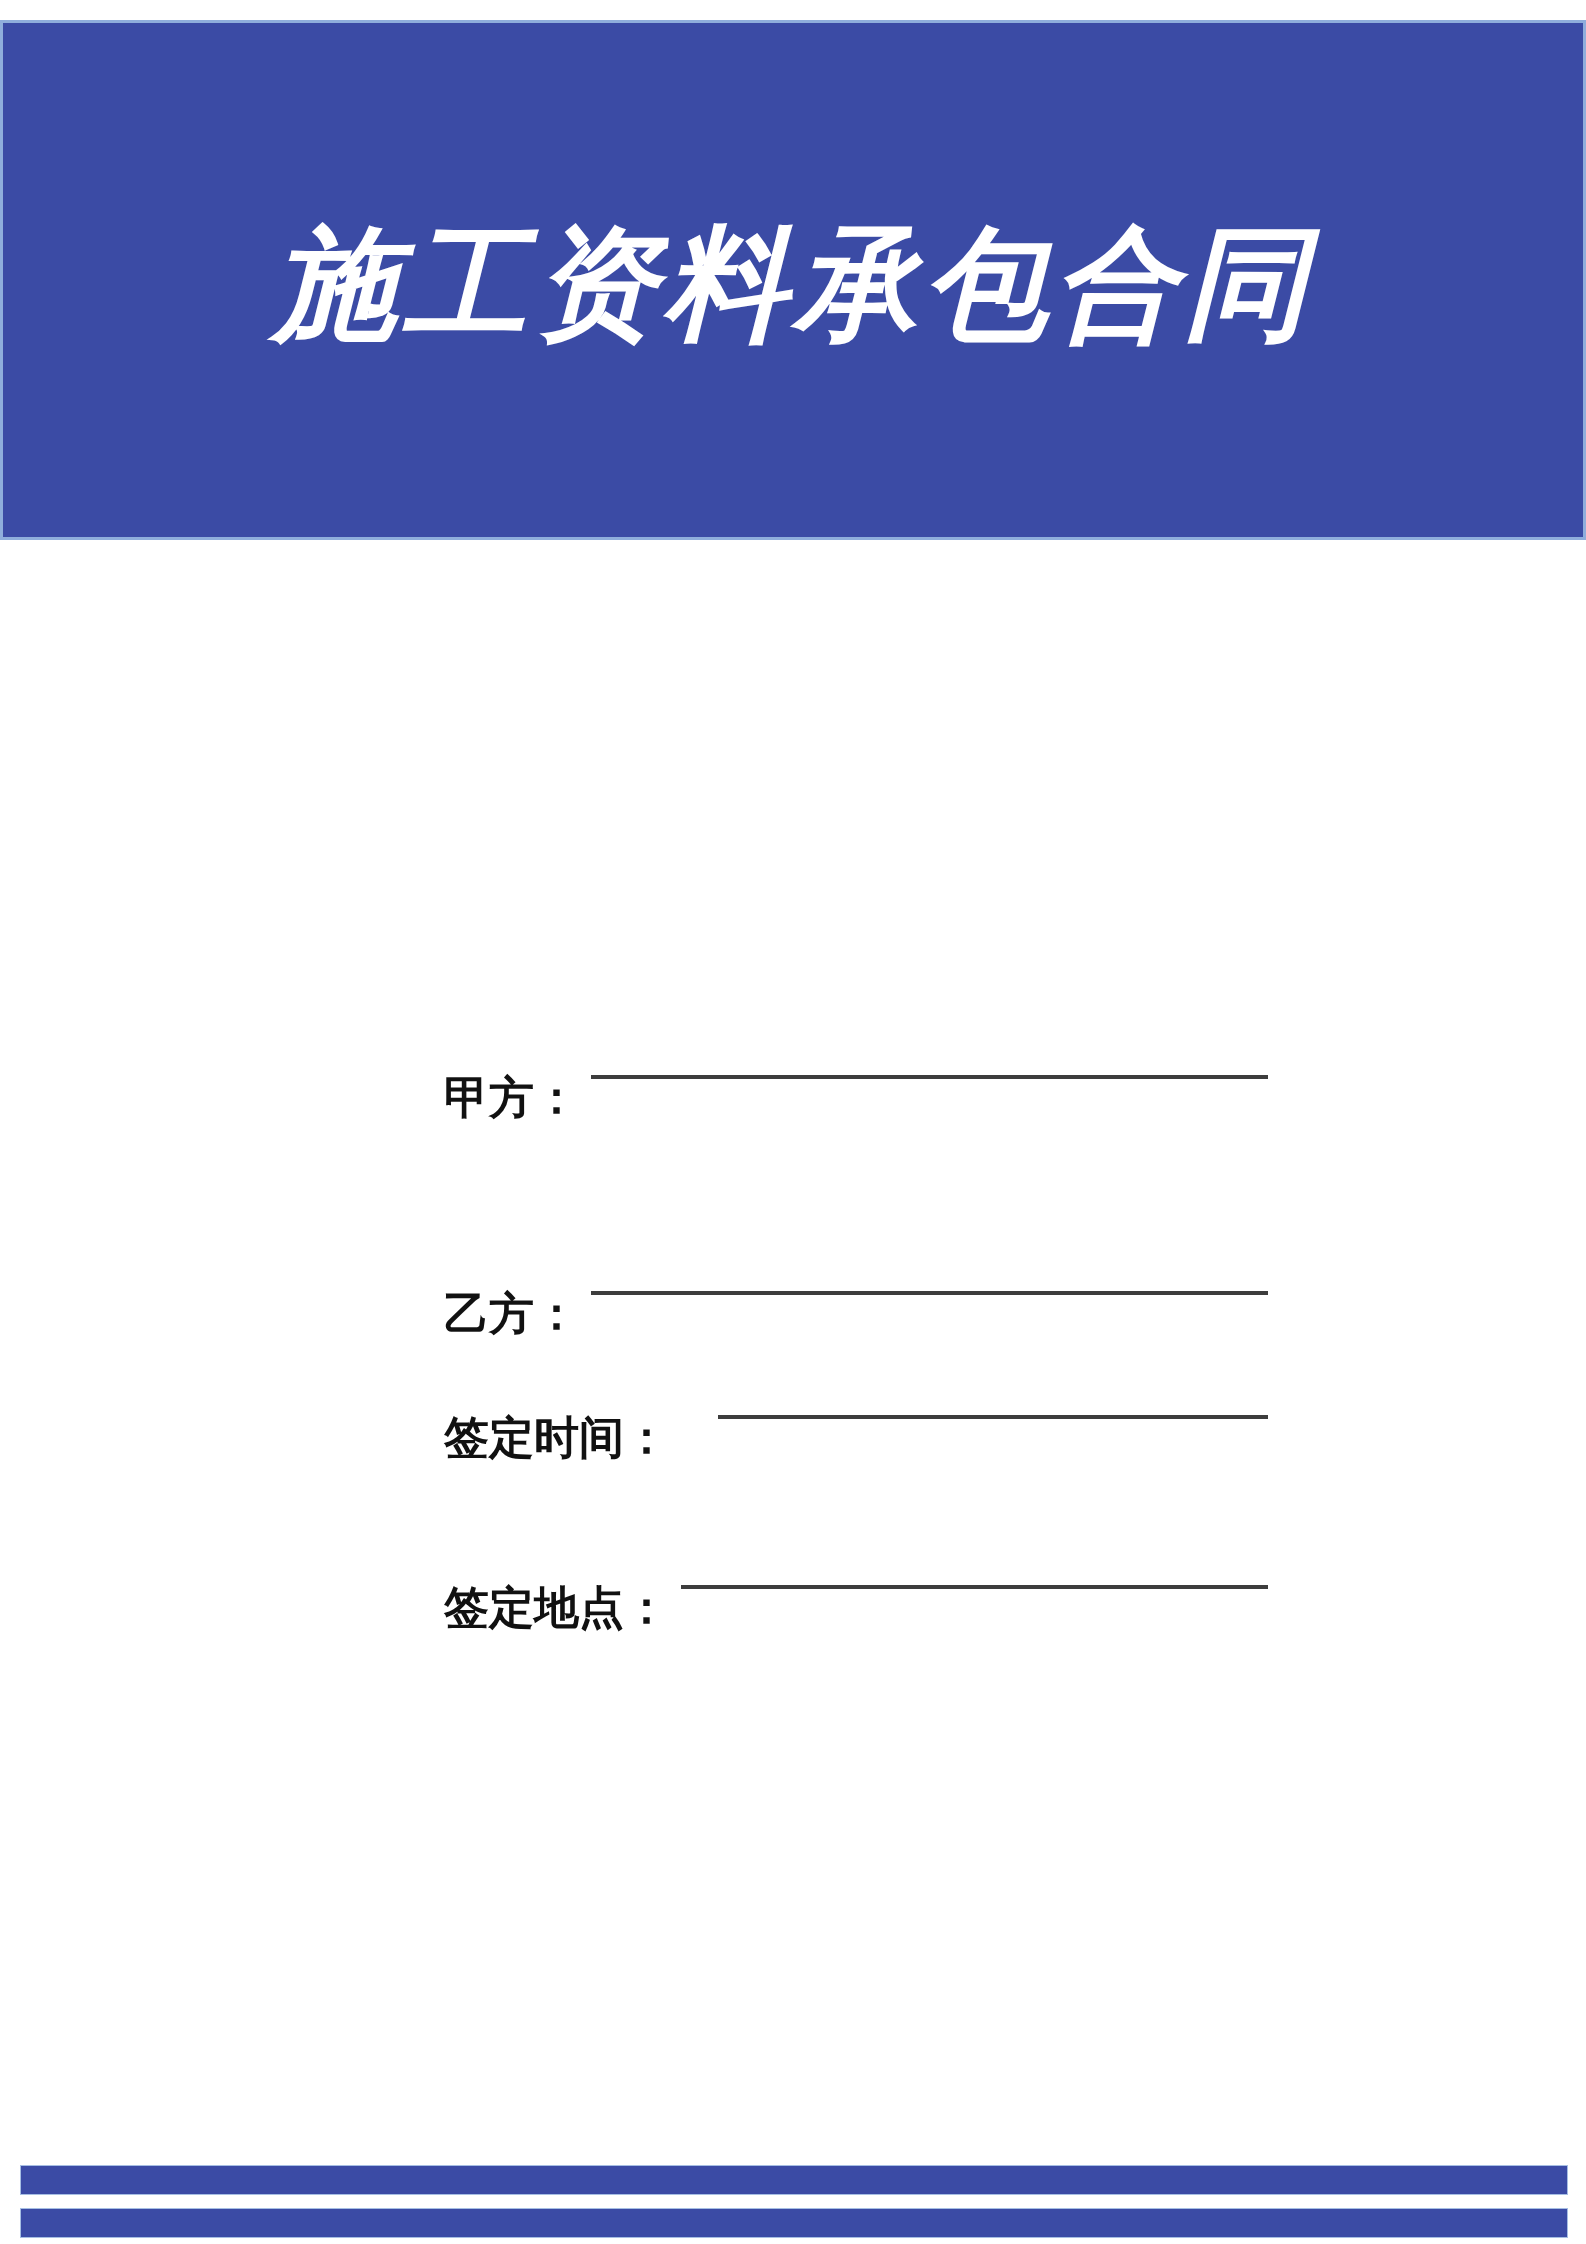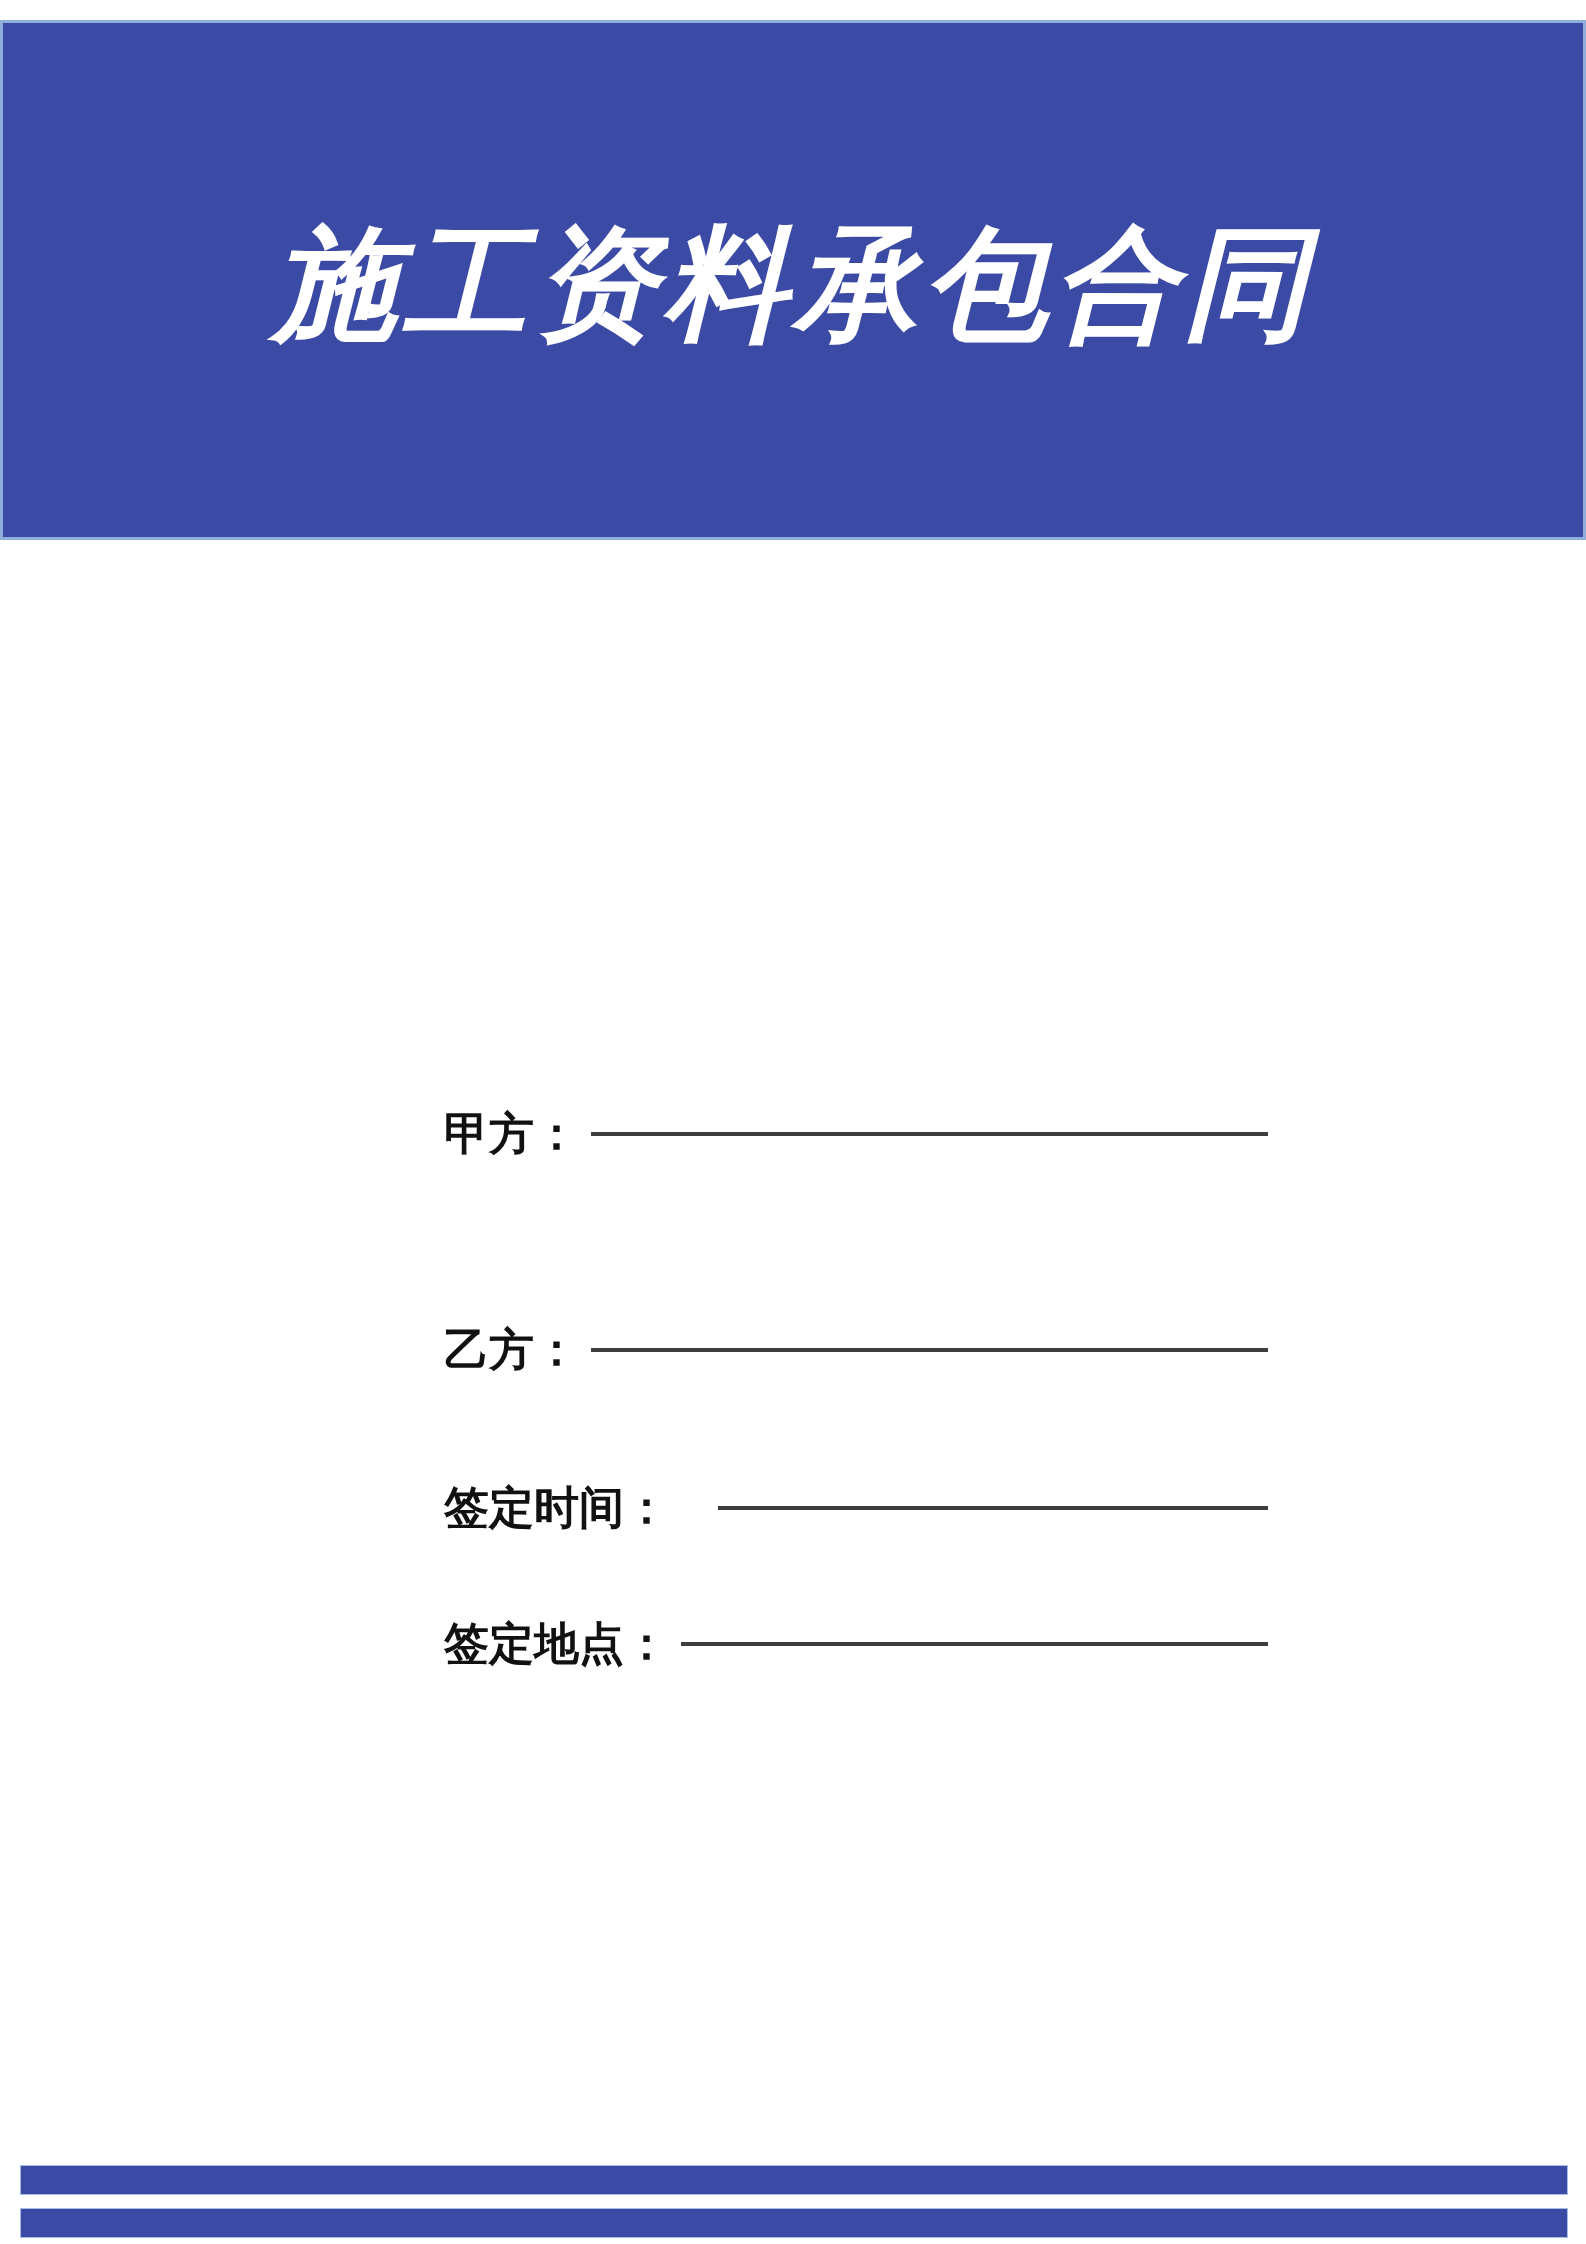--- a/index.html
+++ b/index.html
@@ -43,26 +43,25 @@
     white-space: nowrap;
     text-align: center;
     margin-top: 12px;
   }
   
   .field-row {
     position: absolute;
     left: 444px;
     width: 824px;
     display: flex;
-    align-items: center;
-    margin-top: 36px;
+    align-items: flex-start;
   }
   .field-row.row-0 { top: 1075px; }
   .field-row.row-1 { top: 1291px; }
-  .field-row.row-2 { top: 1449px; gap: 37px; }
+  .field-row.row-2 { top: 1415px; gap: 37px; }
   .field-row.row-3 { top: 1585px; }
   .field-label {
     font-family: "DejaVu Serif", serif;
     font-size: 45px;
     line-height: 1;
     font-weight: bold;
     color: var(--label-text, #111111);
     white-space: nowrap;
   }
   .fill-line {

